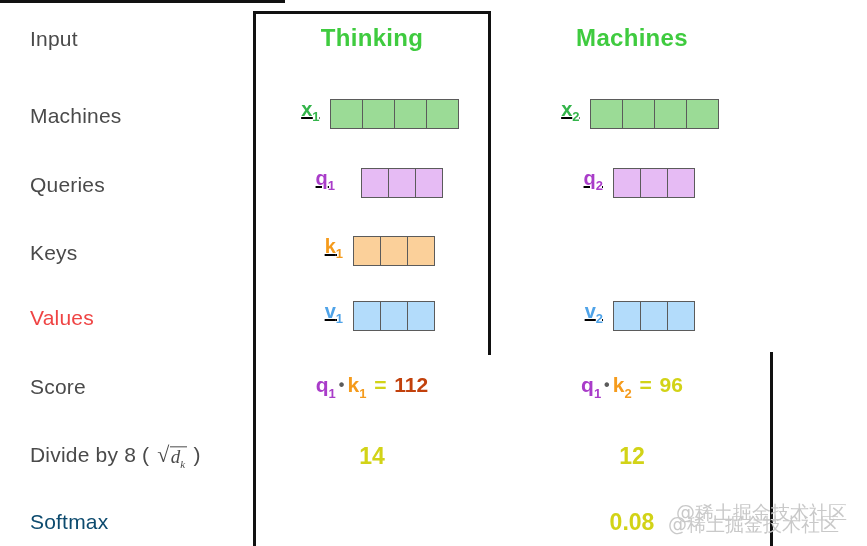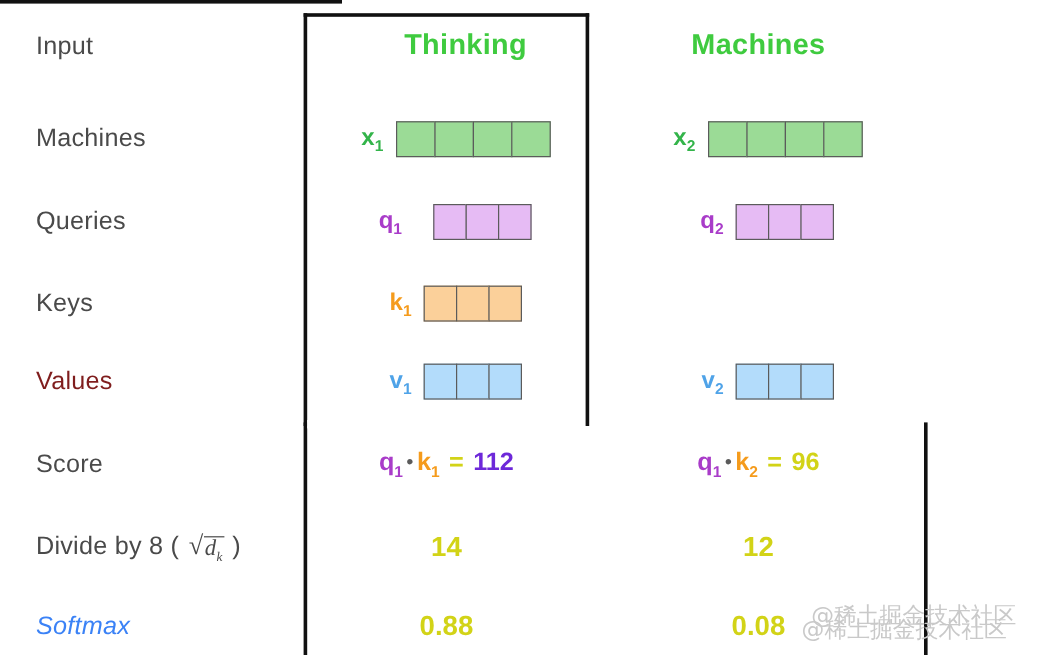--- a/index.html
+++ b/index.html
@@ -121,22 +121,23 @@
   }
 
   
   .vec-row {
     position: absolute;
     left: 0;
     width: 100%;
     height: 34px;
     transform: translateY(-50%);
     display: flex;
-    align-items: center;
+    align-items: flex-start;
     justify-content: center;
+    text-decoration: underline;
   }
   .vec-label {
     font-size: 20px;
     font-weight: bold;
     width: 34px;
     text-align: right;
     margin-right: 10px;
     line-height: 1;
   }
   .vec-label sub {
@@ -198,33 +199,33 @@
 </head>
 <body>
 
 <div id="canvas">
 
   <div id="labels">
       <div class="row-label" style="top: 39px; color: rgb(74, 74, 74); text-align: center;">Input</div>
       <div class="row-label" style="top: 116px; color: rgb(74, 74, 74);">Machines</div>
       <div class="row-label" style="top: 185px; color: rgb(74, 74, 74);">Queries</div>
       <div class="row-label" style="top: 253px; color: rgb(74, 74, 74);">Keys</div>
-      <div class="row-label" style="top: 318px; color: #7f1d1d; text-align: right;">Values</div>
+      <div class="row-label" style="top: 318px; color: #ef4444; text-align: right;">Values</div>
       <div class="row-label" style="top: 387px; color: rgb(74, 74, 74);">Score</div>
       <div class="row-label" style="top: 456px; color: rgb(74, 74, 74);"><span>Divide by 8 ( </span><span class="sqrt-wrap"><span class="sqrt-glyph">√</span><span class="radicand"><span>d</span><sub>k</sub></span></span><span> )</span></div>
-      <div class="row-label" style="top: 522px; color: #3b82f6; font-style: italic;">Softmax</div>
+      <div class="row-label" style="top: 522px; color: #0c4a6e;">Softmax</div>
     </div>
 
   <div class="outline" id="outline-upper"></div>
   <div class="outline" id="outline-lower"></div>
   <div class="patch" id="patch-left-junction"></div>
   <div id="outline-step"></div>
 
   <div class="col" id="col-0">
-      <div class="col-header" style="color: rgb(63, 203, 63); top: 24px; margin-left: 16px;">Thinking</div>
+      <div class="col-header" style="color: rgb(63, 203, 63); top: 24px;">Thinking</div>
       <div class="vec-row" style="top: 116px;">
         <div class="vec-label" style="color: rgb(51, 180, 74);"><span>x</span><sub>1</sub></div>
         <div class="vec-boxes">
           <div class="cell" style="width: 33px; background: rgb(155, 219, 150); border-color: rgb(91, 91, 91);"></div>
           <div class="cell" style="width: 33px; background: rgb(155, 219, 150); border-color: rgb(91, 91, 91);"></div>
           <div class="cell" style="width: 33px; background: rgb(155, 219, 150); border-color: rgb(91, 91, 91);"></div>
           <div class="cell" style="width: 33px; background: rgb(155, 219, 150); border-color: rgb(91, 91, 91);"></div>
         </div>
       </div>
       <div class="vec-row" style="top: 185px; gap: 16px;">
@@ -244,23 +245,22 @@
         </div>
       </div>
       <div class="vec-row" style="top: 318px;">
         <div class="vec-label" style="color: rgb(79, 163, 232);"><span>v</span><sub>1</sub></div>
         <div class="vec-boxes">
           <div class="cell" style="width: 28px; background: rgb(179, 220, 251); border-color: rgb(91, 91, 91);"></div>
           <div class="cell" style="width: 28px; background: rgb(179, 220, 251); border-color: rgb(91, 91, 91);"></div>
           <div class="cell" style="width: 28px; background: rgb(179, 220, 251); border-color: rgb(91, 91, 91);"></div>
         </div>
       </div>
-      <div class="calc-row" style="top: 387px;"><span style="color: rgb(169, 60, 201);"><span>q</span><sub>1</sub></span><span class="dot">•</span><span style="color: rgb(245, 155, 28);"><span>k</span><sub>1</sub></span><span class="eq" style="color: rgb(210, 211, 23);"> = </span><span style="color: #6d28d9;">112</span></div>
+      <div class="calc-row" style="top: 387px;"><span style="color: rgb(169, 60, 201);"><span>q</span><sub>1</sub></span><span class="dot">•</span><span style="color: rgb(245, 155, 28);"><span>k</span><sub>1</sub></span><span class="eq" style="color: rgb(210, 211, 23);"> = </span><span style="color: #c2410c;">112</span></div>
       <div class="num-row" style="top: 456px; color: rgb(210, 211, 23);">14</div>
-      <div class="num-row" style="top: 522px; color: rgb(210, 211, 23);">0.88</div>
     </div>
   <div class="col" id="col-1">
       <div class="col-header" style="color: rgb(63, 203, 63); top: 24px;">Machines</div>
       <div class="vec-row" style="top: 116px;">
         <div class="vec-label" style="color: rgb(51, 180, 74);"><span>x</span><sub>2</sub></div>
         <div class="vec-boxes">
           <div class="cell" style="width: 33px; background: rgb(155, 219, 150); border-color: rgb(91, 91, 91);"></div>
           <div class="cell" style="width: 33px; background: rgb(155, 219, 150); border-color: rgb(91, 91, 91);"></div>
           <div class="cell" style="width: 33px; background: rgb(155, 219, 150); border-color: rgb(91, 91, 91);"></div>
           <div class="cell" style="width: 33px; background: rgb(155, 219, 150); border-color: rgb(91, 91, 91);"></div>

